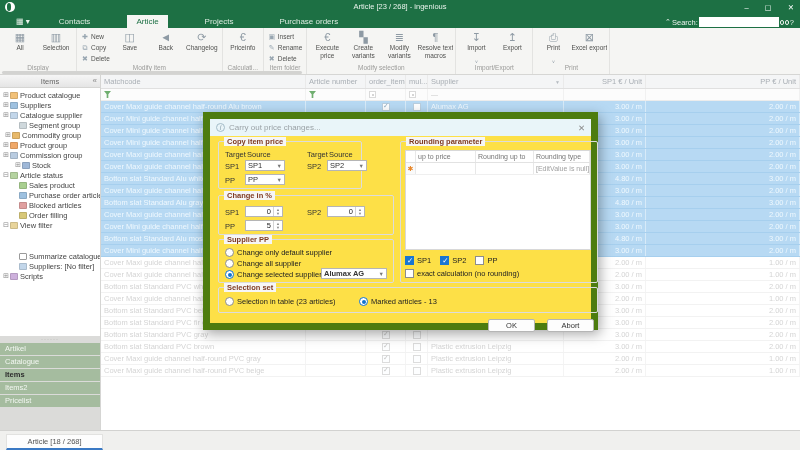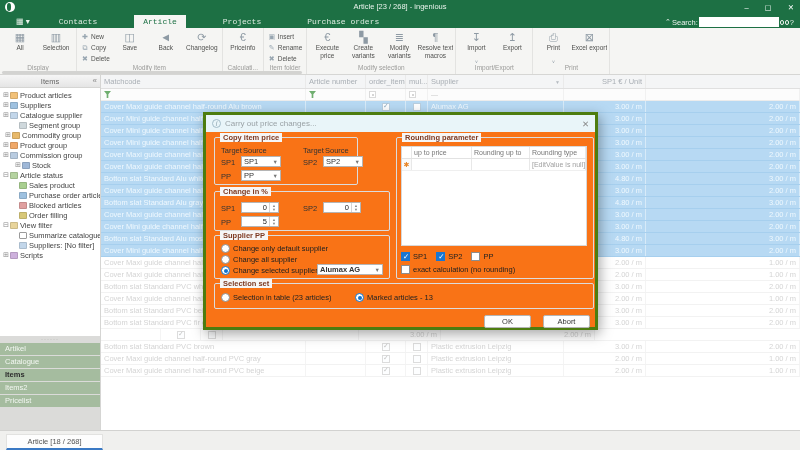--- a/index.html
+++ b/index.html
@@ -93,22 +93,22 @@
              padding-right: 8px; font-size: 7.5px; color: #c7c7c7; }
 
   
   .statusbar { position: absolute; left: 0; top: 430px; width: 800px; height: 20px; background: #f0f0ee;
                border-top: 1px solid #d2d2d0; }
   .stab { position: absolute; left: 6px; top: 3px; width: 97px; height: 16px; background: #fdfdfd;
           border: 1px solid #e2e2e0; border-bottom: 2px solid #3a79c4; font-size: 7.5px; color: #555;
           display: flex; align-items: center; justify-content: center; }
 
   
-  .dialog { position: absolute; left: 203px; top: 112px; width: 395px; height: 218px; background: #f97316;
-            border: 3px solid #4d7c0f; box-shadow: 2px 4px 12px rgba(0,0,0,0.35); font-size: 7.5px; }
+  .dialog { position: absolute; left: 203px; top: 112px; width: 395px; height: 218px; background: #fde047;
+            border: 7px solid #4d7c0f; box-shadow: 2px 4px 12px rgba(0,0,0,0.35); font-size: 7.5px; }
   .dtitle { height: 17px; background: #e9f5f9; display: flex; align-items: center; padding: 0 6px;
             color: #9aa2a6; font-size: 8px; }
   .dinfo { width: 9px; height: 9px; border: 1px solid #a3bcc8; border-radius: 50%; color: #8da3ae;
            font-size: 7px; font-style: italic; display: flex; align-items: center; justify-content: center;
            margin-right: 4px; flex: 0 0 9px; }
   .dclose { margin-left: auto; color: #8a8a8a; font-size: 8.5px; }
   .grp { position: absolute; border: 1px solid #dcdcdc; border-radius: 2px; }
   .gcap { position: absolute; top: -5px; left: 5px; background: #f6f6f6; padding: 0 3px; font-weight: bold;
           color: #7e3a22; font-size: 7.5px; white-space: nowrap; }
   .dlab { position: absolute; font-size: 7.5px; color: #333; }
@@ -152,21 +152,21 @@
     <div class="wtitle">Article [23 / 268] - ingenious</div>
     <div class="winctl">
       <span>–</span>
       <span>▢</span>
       <span>✕</span>
     </div>
   </div>
 
   <div class="tabrow">
     <span class="appbtn">▦ ▾</span>
-    <div id="tabs" style="display:flex;align-items:center;font-family:Liberation Mono, monospace;">
+    <div id="tabs" style="display:flex;align-items:center;">
         <span class="rtab">Contacts</span>
         <span class="rtab active">Article</span>
         <span class="rtab">Projects</span>
         <span class="rtab">Purchase orders</span>
       </div>
     <div class="tabright">
       <span class="chev">⌃</span>
       <span>Search:</span>
       <input class="searchbox" value="" style="">
       <span class="binoc">
@@ -304,21 +304,21 @@
 
   <div class="sidebar">
     <div class="sidehead">
       <span>Items</span>
       <span class="coll">«</span>
     </div>
     <div class="tree" id="tree">
         <div class="titem" style="padding-left: 2px;">
           <span class="texp">⊞</span>
           <span class="ticon" style="background: rgb(242, 193, 120);"></span>
-          <span>Product articles</span>
+          <span>Product catalogue</span>
         </div>
         <div class="titem" style="padding-left: 2px;">
           <span class="texp">⊞</span>
           <span class="ticon" style="background: rgb(158, 193, 224);"></span>
           <span>Suppliers</span>
         </div>
         <div class="titem" style="padding-left: 2px;">
           <span class="texp">⊞</span>
           <span class="ticon" style="background: rgb(194, 214, 234);"></span>
           <span>Catalogue supplier</span>
@@ -371,21 +371,21 @@
         <div class="titem" style="padding-left: 11px;">
           <span class="texp"></span>
           <span class="ticon" style="background: rgb(216, 200, 120);"></span>
           <span>Order filling</span>
         </div>
         <div class="titem" style="padding-left: 2px;">
           <span class="texp">⊟</span>
           <span class="ticon" style="background: rgb(232, 212, 154);"></span>
           <span>View filter</span>
         </div>
-        <div class="titem" style="padding-left: 11px;">
+        <div class="titem" style="padding-left: 11px; margin-top: 21px;">
           <span class="texp"></span>
           <span class="ticon" style="background: rgb(255, 255, 255); border: 1px solid rgb(154, 154, 154);"></span>
           <span>Summarize catalogue</span>
         </div>
         <div class="titem" style="padding-left: 11px;">
           <span class="texp"></span>
           <span class="ticon" style="background: rgb(194, 214, 234);"></span>
           <span>Suppliers: [No filter]</span>
         </div>
         <div class="titem" style="padding-left: 2px;">
@@ -407,20 +407,21 @@
   </div>
 
   <div class="content">
     <div class="ghead" id="gridhead">
         <div class="gh" style="width: 205px;">Matchcode</div>
         <div class="gh" style="width: 60px;">Article number</div>
         <div class="gh" style="width: 40px;">order_item</div>
         <div class="gh" style="width: 22px;">mul...</div>
         <div class="gh" style="width: 136px;">Supplier<span class="sort">▼</span></div>
         <div class="gh right" style="width: 82px;">SP1 € / Unit</div>
+        <div class="gh right" style="width: 154px;">PP € / Unit</div>
       </div>
     <div class="gfilter" id="gridfilter">
         <div class="gf" style="width: 205px;">
           <span class="funnel"></span>
         </div>
         <div class="gf" style="width: 60px;">
           <span class="funnel"></span>
         </div>
         <div class="gf" style="width: 40px;">
           <span class="fbox"></span>
@@ -866,20 +867,23 @@
             <span></span>
           </div>
           <div class="gc right" style="width: 82px;">
             <span>3.00 / m</span>
           </div>
           <div class="gc right" style="width: 154px;">
             <span>2.00 / m</span>
           </div>
         </div>
         <div class="grow dim">
+          <div class="gc" style="width: 205px;">
+            <span>Bottom slat Standard PVC gray</span>
+          </div>
           <div class="gc" style="width: 60px;">
             <span></span>
           </div>
           <div class="gc center" style="width: 40px;">
             <span class="cb on"></span>
           </div>
           <div class="gc center" style="width: 22px;">
             <span class="cb"></span>
           </div>
           <div class="gc" style="width: 136px;">

